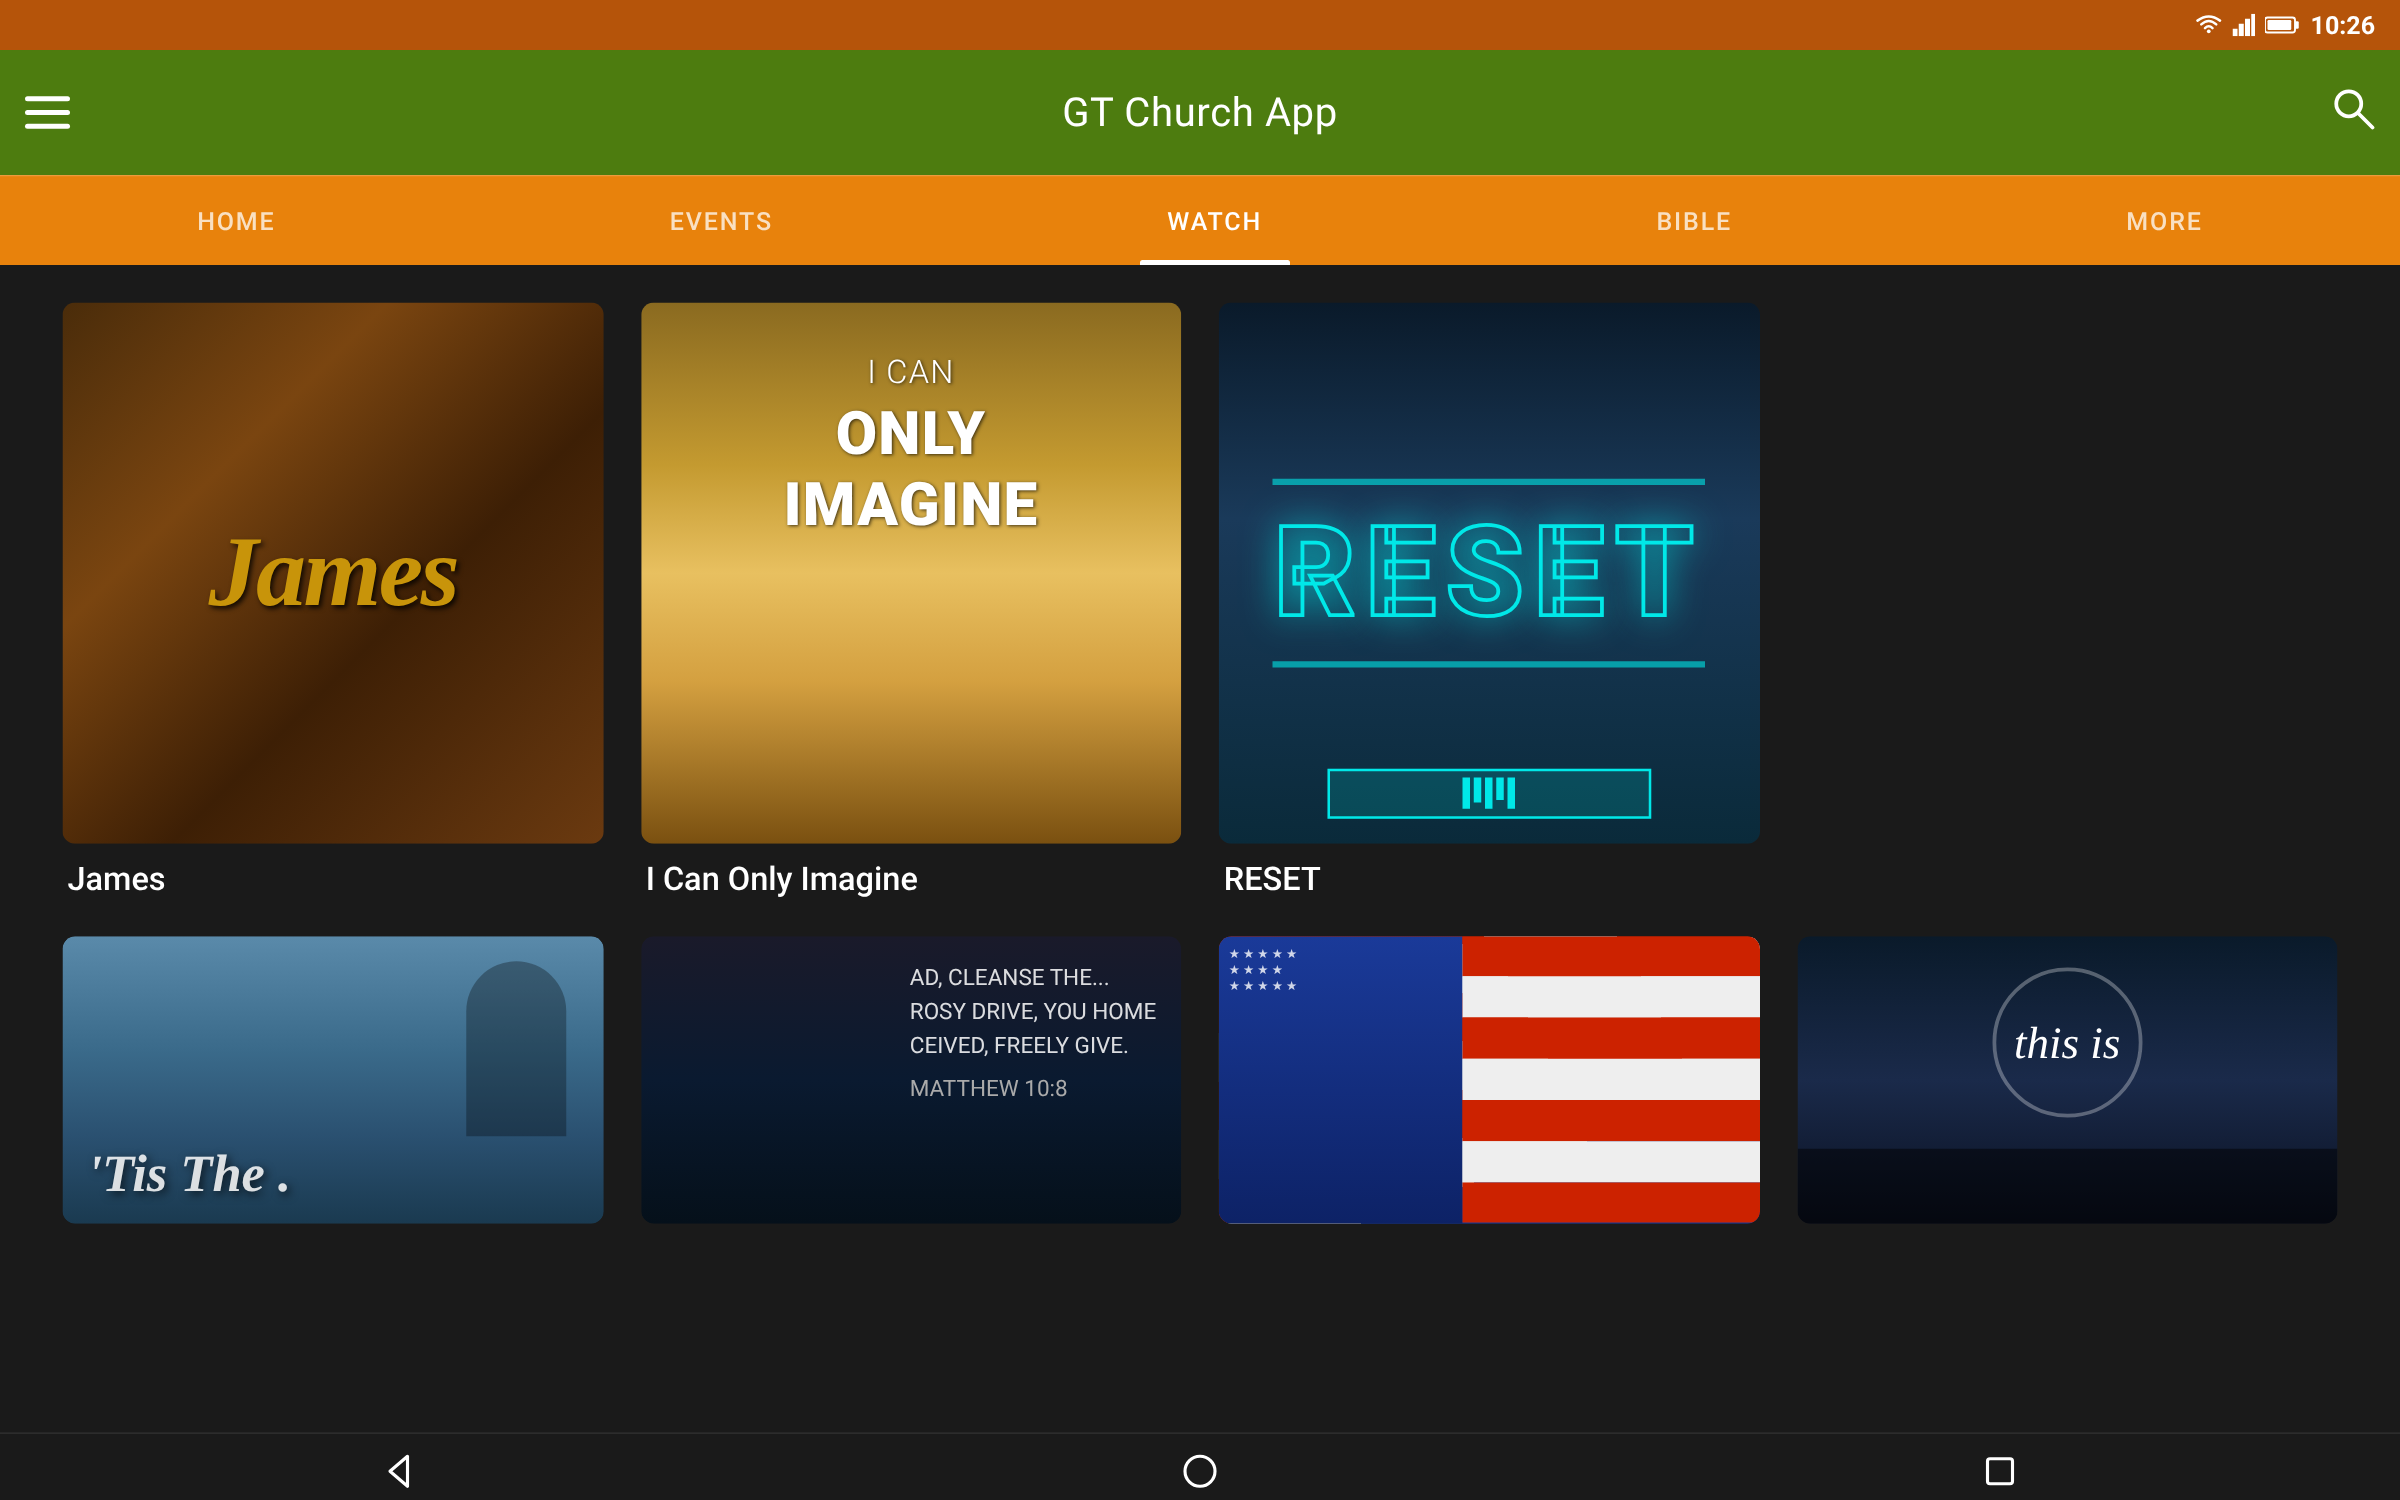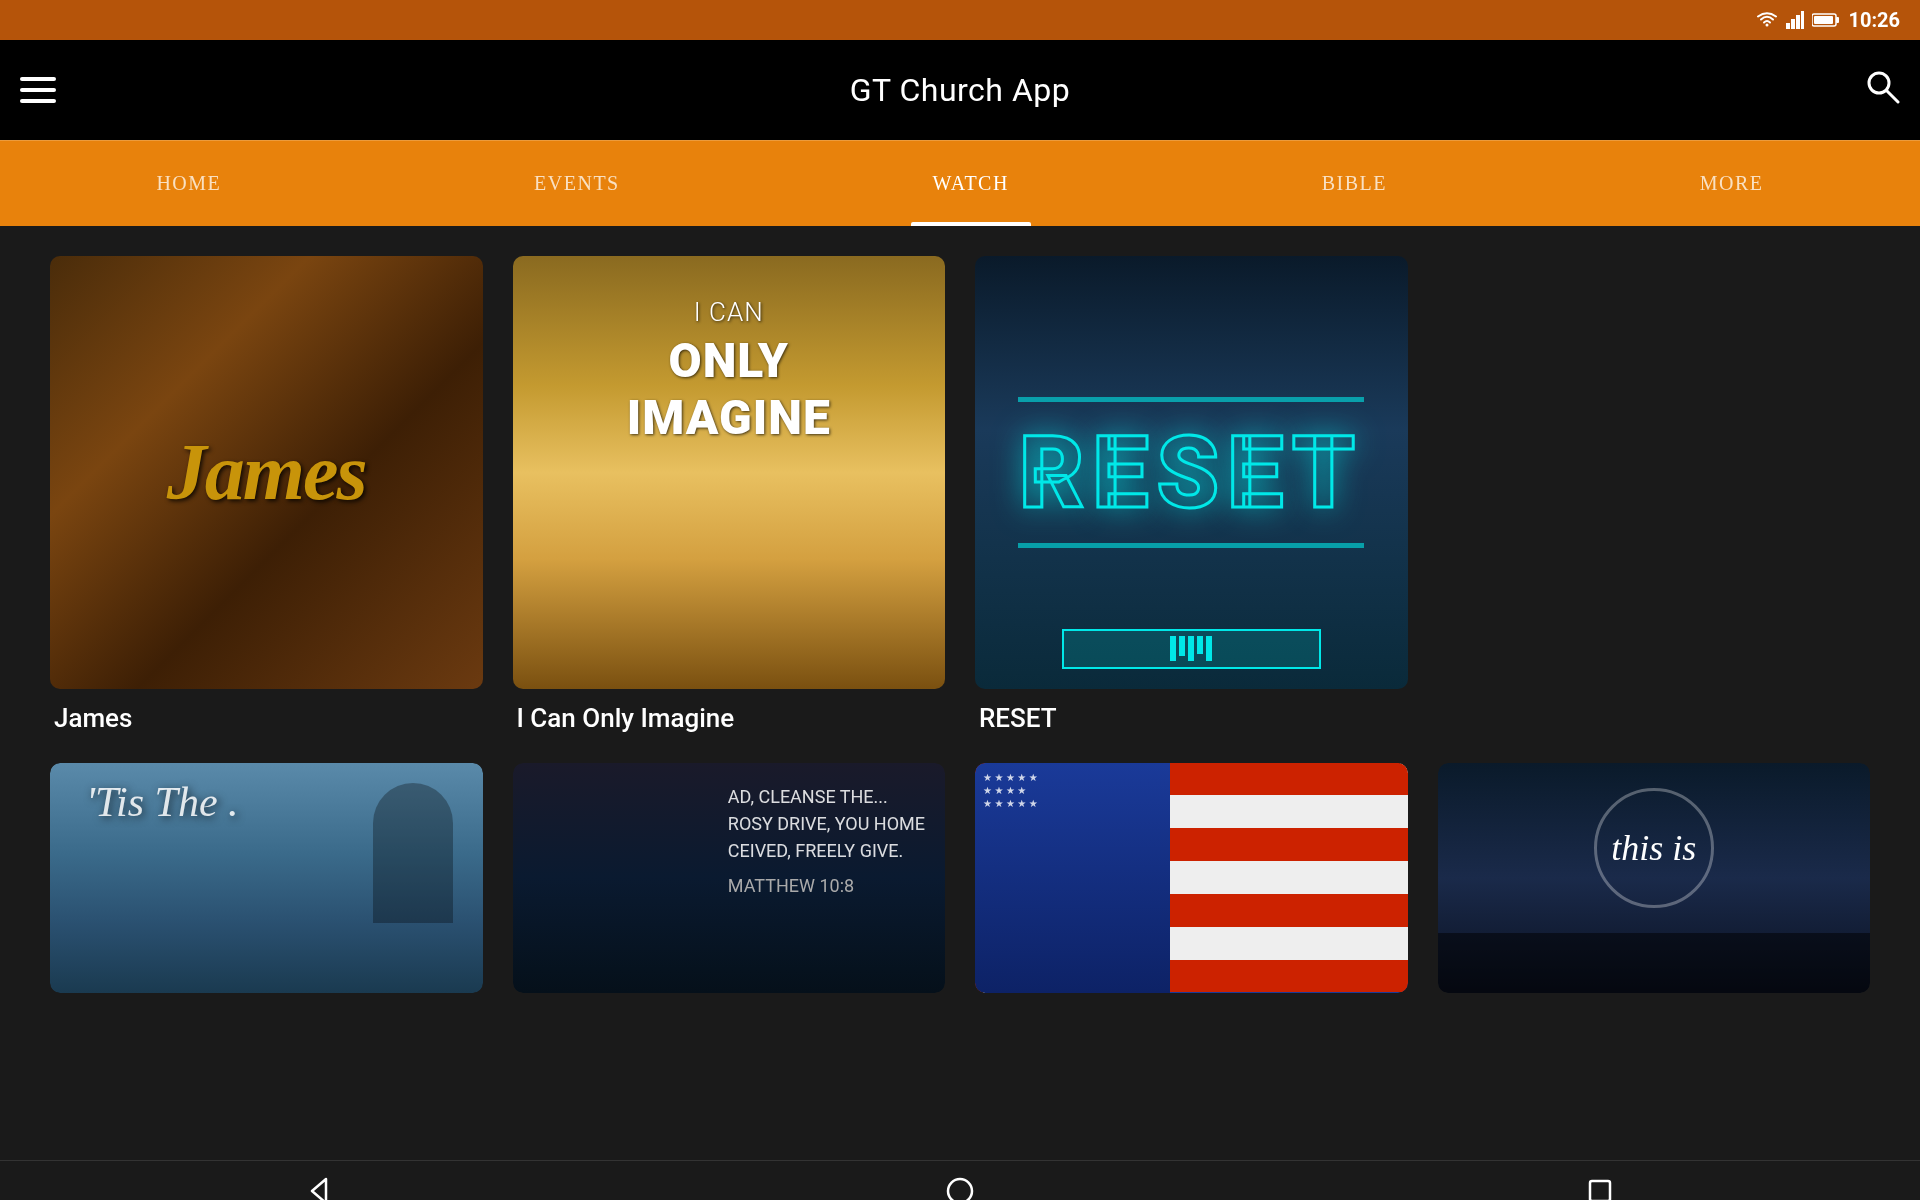--- a/index.html
+++ b/index.html
@@ -31,21 +31,21 @@
     .status-time {
       font-size: 20px;
       font-weight: bold;
       color: #ffffff;
     }
 
     
     .app-bar {
       width: 100%;
       height: 100px;
-      background: #000000;
+      background: #4d7c0f;
       display: flex;
       align-items: center;
       justify-content: space-between;
       padding: 0 20px;
     }
     .app-bar-title {
       color: white;
       font-size: 32px;
       font-weight: 400;
       letter-spacing: 0.5px;
@@ -68,27 +68,26 @@
       color: white;
       font-size: 32px;
       cursor: pointer;
       background: none;
       border: none;
     }
 
     
     .nav-tabs {
       width: 100%;
-      height: 86px;
+      height: 72px;
       background: #e8820c;
       display: flex;
       align-items: center;
       justify-content: space-around;
       border-top: 1px solid rgba(255,255,255,0.2);
-      font-family: Liberation Serif, serif;
     }
     .nav-tab {
       color: rgba(255,255,255,0.75);
       font-size: 20px;
       font-weight: 500;
       letter-spacing: 1.5px;
       cursor: pointer;
       padding: 0 20px;
       height: 100%;
       display: flex;
@@ -337,21 +336,21 @@
       </div>
       <div class="card-label">RESET</div>
     </div>
 
   </div>
 
   <div class="grid-row">
 
     <div class="card">
       <div class="card-thumb" style="height:230px;">
-        <div style="height:100%; background: linear-gradient(180deg, #5a8aaa 0%, #3a6a8a 40%, #2a5070 70%, #1a3a50 100%); border-radius:10px; position:relative; display:flex; align-items:flex-start; justify-content:flex-start; padding:15px 36px; overflow:hidden;">
+        <div style="height:100%; background: linear-gradient(180deg, #5a8aaa 0%, #3a6a8a 40%, #2a5070 70%, #1a3a50 100%); border-radius:10px; position:relative; display:flex; align-items:flex-end; justify-content:flex-start; padding:15px 20px; overflow:hidden;font-weight:bold;">
 
           <div style="position:absolute; right:30px; top:20px; width:80px; height:140px; background:rgba(0,0,0,0.3); border-radius:40px 40px 0 0;"></div>
           <div style="font-size:42px; font-style:italic; color:rgba(255,255,255,0.85); font-family:serif; text-shadow:2px 2px 8px rgba(0,0,0,0.7); z-index:1;">'Tis The .</div>
         </div>
       </div>
     </div>
 
     <div class="card">
       <div class="card-thumb" style="height:230px;">
         <div style="height:100%; background: linear-gradient(180deg, #1a1a2a 0%, #0a1a30 50%, #05101a 100%); border-radius:10px; display:flex; flex-direction:column; align-items:flex-end; justify-content:flex-start; padding:20px; overflow:hidden;">

